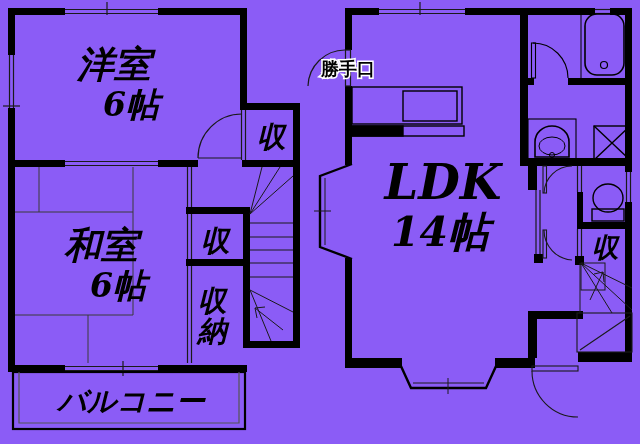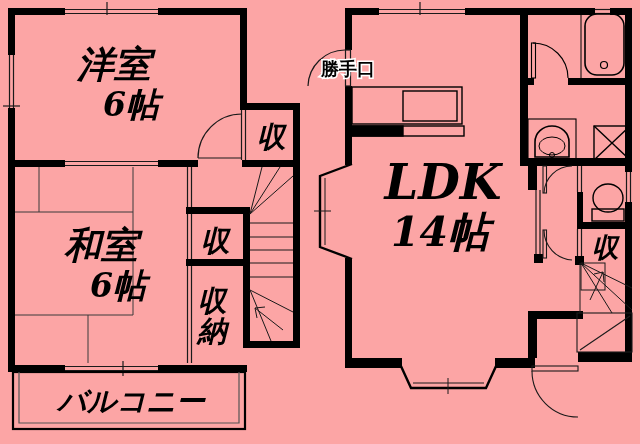--- a/index.html
+++ b/index.html
@@ -1,16 +1,16 @@
 <!DOCTYPE html>
 <html><head>
 <meta charset="utf-8">
 <style>
   html,body{margin:0;padding:0;background:#ffffff;}
-  .page{width:640px;height:444px;background:#fca5a5;position:relative;overflow:hidden;}
+  .page{width:640px;height:444px;background:#8b5cf6;position:relative;overflow:hidden;}
   svg{display:block;}
   .jp{font-family:"DejaVu Serif","Liberation Serif",serif;font-weight:bold;fill:#000;}
   .it{font-style:italic;}
   text{user-select:none;}
 </style>
 </head>
 <body>
 
 <div class="page">
 <svg width="640" height="444" viewBox="0 0 640 444">

